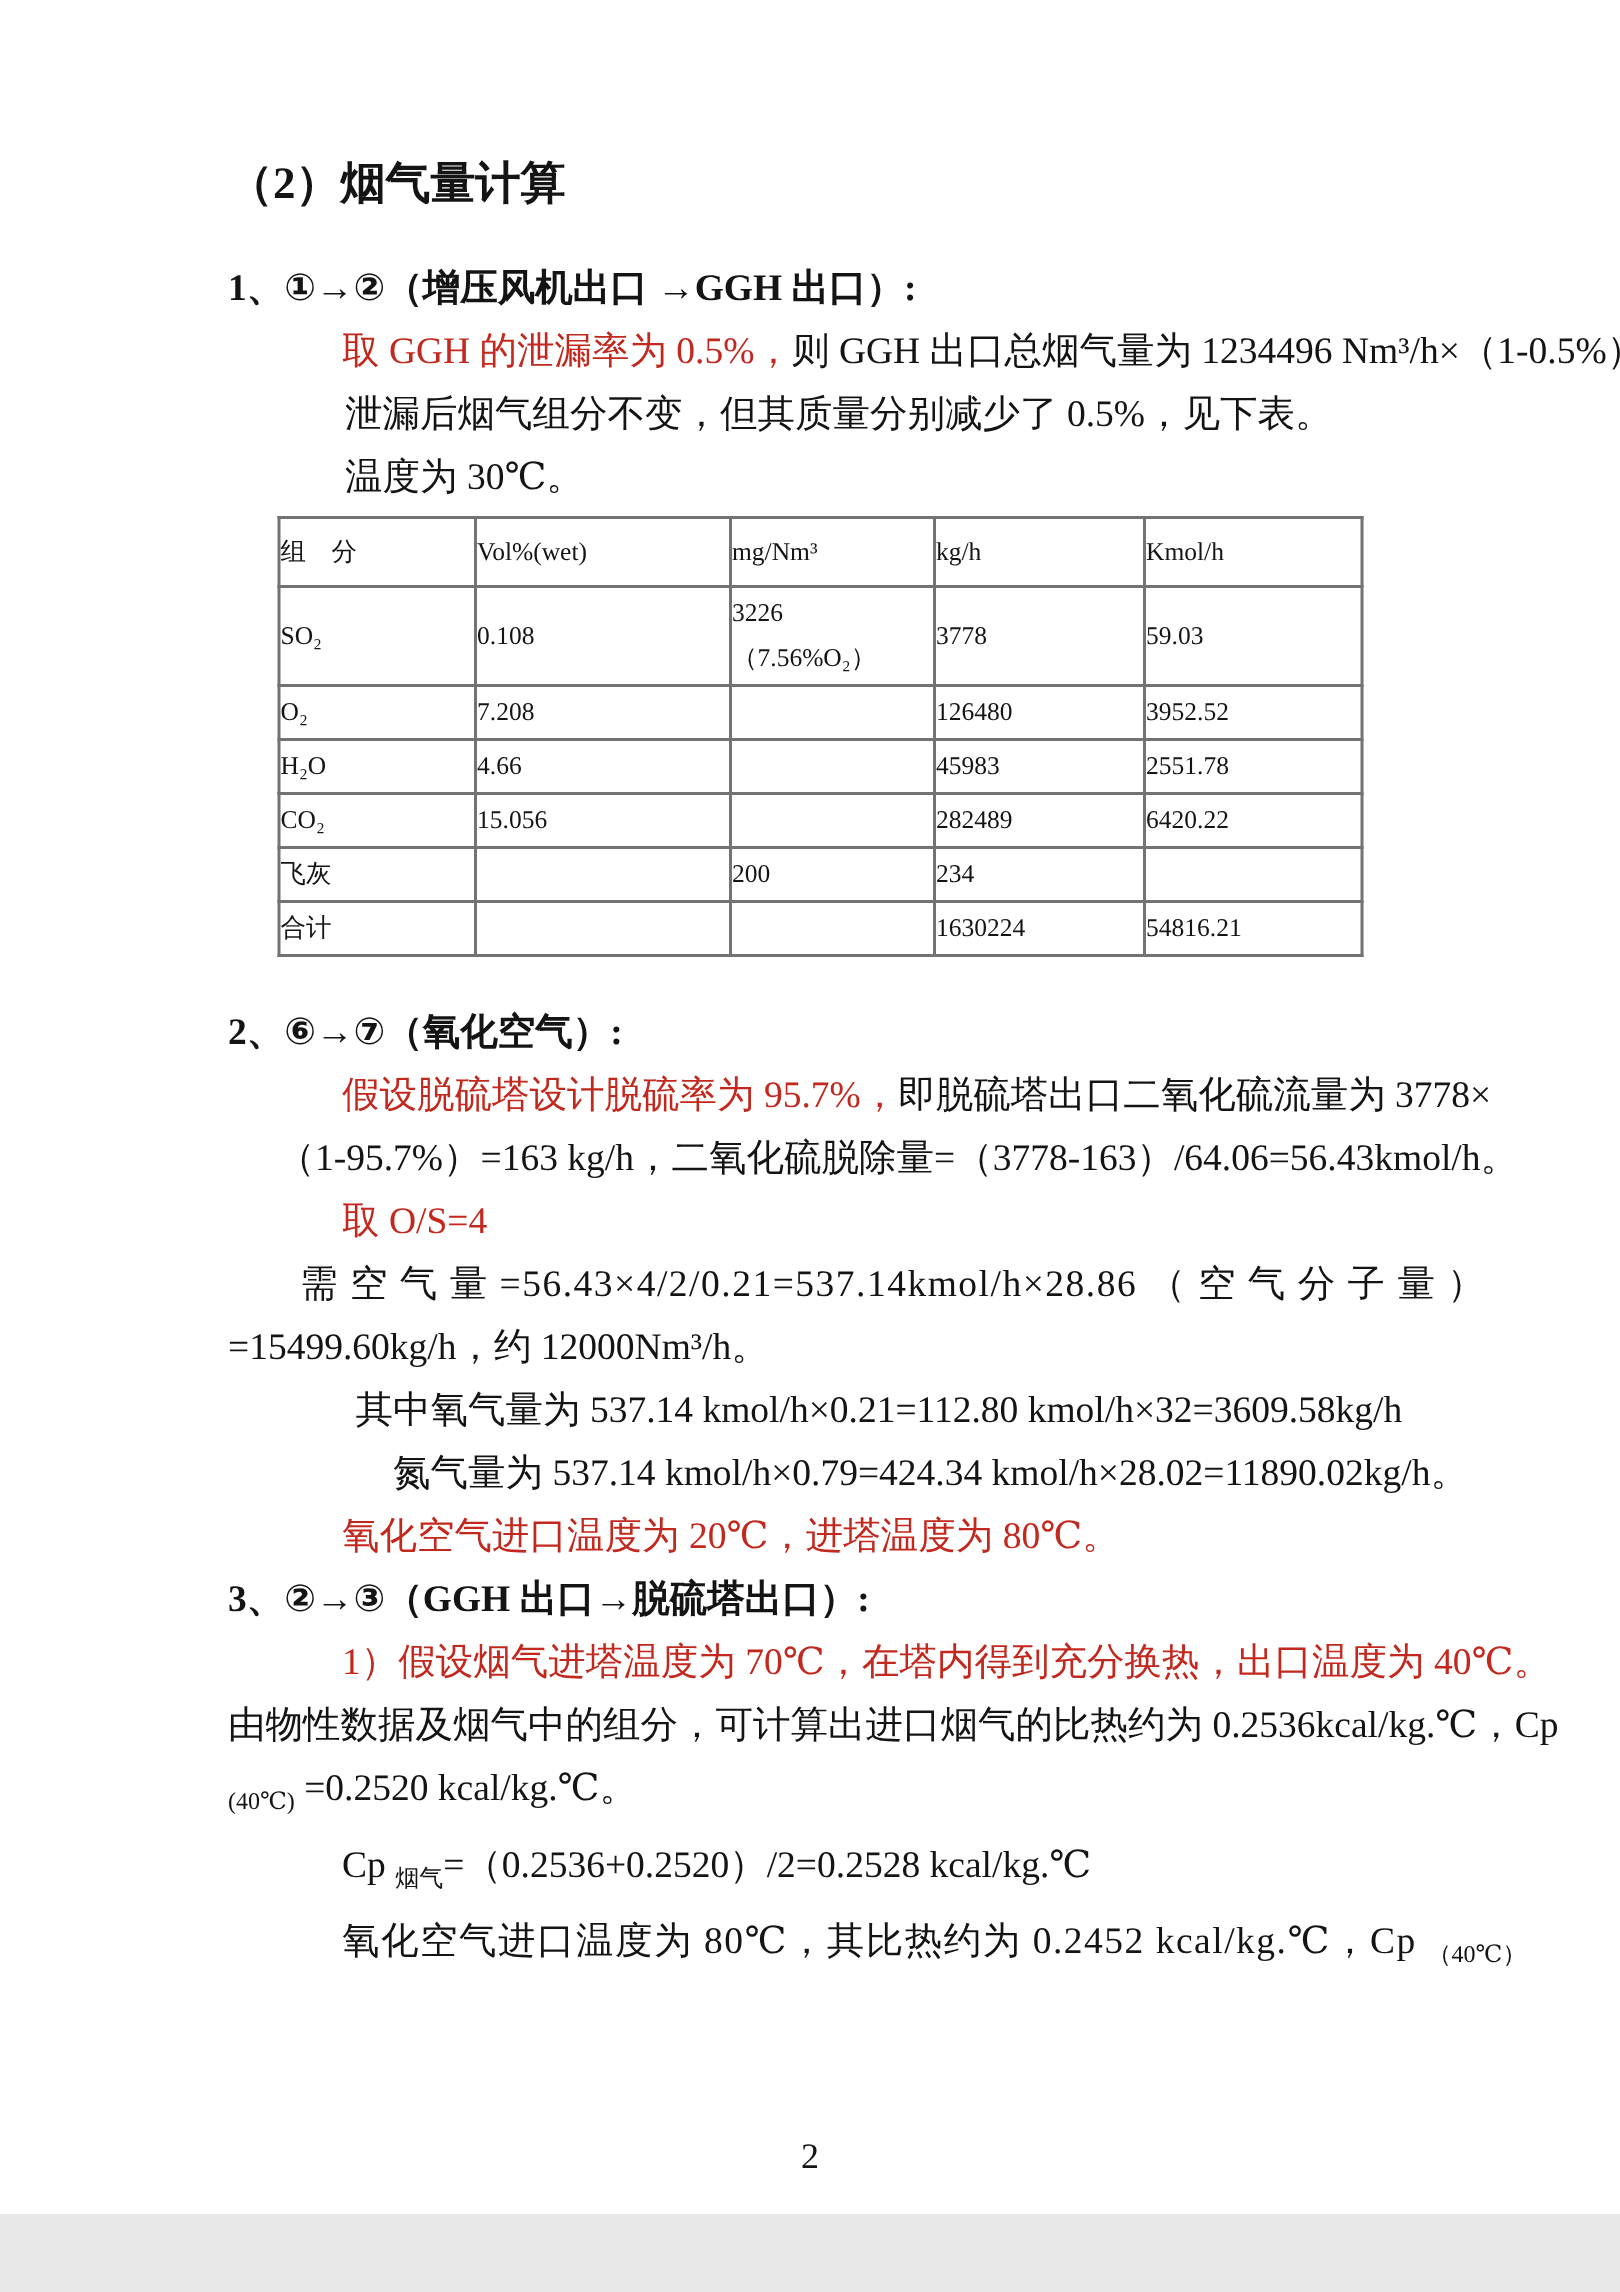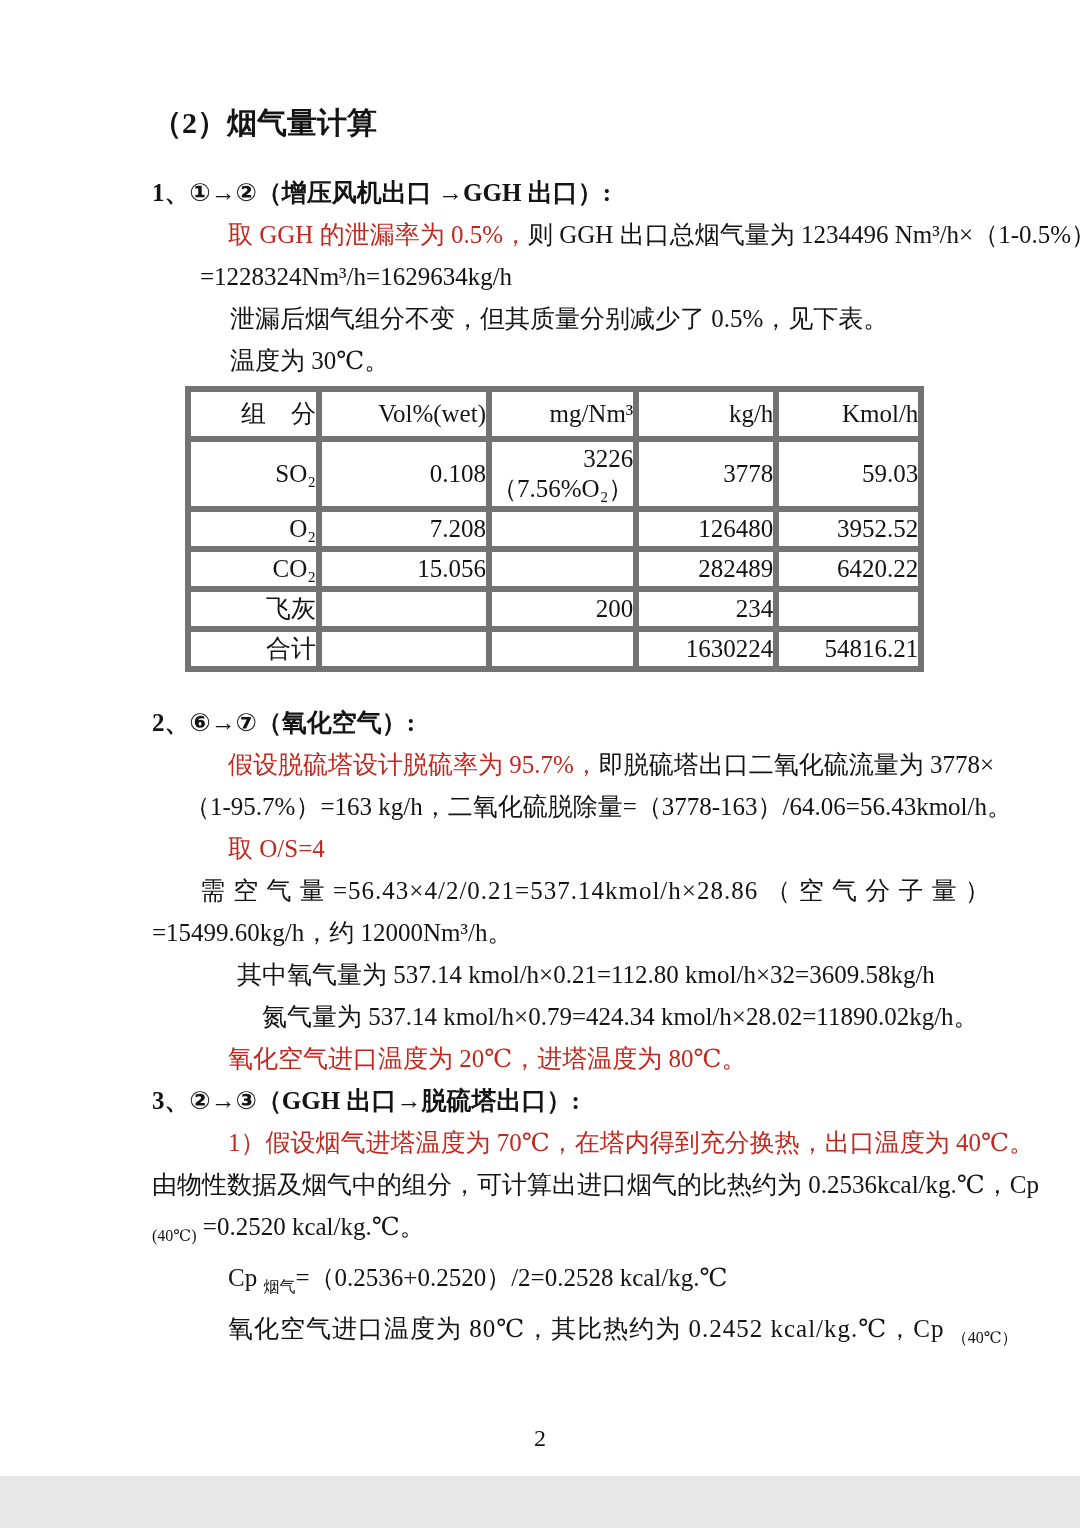--- a/index.html
+++ b/index.html
@@ -28,23 +28,23 @@
   .ind-e{margin-left:0;}      
   .ind-f{margin-left:85px;}   
   .ind-g{margin-left:110px;}  
   .sp{letter-spacing:1px;}
   table.gas{
     border-collapse:collapse;
     margin:4px 0 0 33px;
     table-layout:fixed;
   }
   table.gas th,table.gas td{
-    border:6px solid #737373;
-    text-align:right;vertical-align:middle;
-    font-size:25px;font-weight:normal;
+    border:2px solid #737373;
+    text-align:left;vertical-align:middle;
+    font-size:17px;font-weight:normal;
     padding:0;
     white-space:pre-line;
     line-height:30px;
   }
   table.gas thead th{height:44px;}
   table.gas td{height:34px;}
   table.gas tr.tall td{height:64px;}
   col.c0{width:131px;} col.c1{width:170px;} col.c2{width:136px;}
   col.c3{width:140px;} col.c4{width:145px;}
   sub.small,span.sub{font-size:16px;vertical-align:-6px;letter-spacing:0;}
@@ -56,21 +56,20 @@
 </head>
 <body>
 
 <div class="page">
   <div class="content">
 
     <h1 class="doc-title">（2）烟气量计算</h1>
 
     <p class="heading">1、①→②（增压风机出口 →GGH 出口）:</p>
     <p class="ind-a"><span class="red">取 GGH 的泄漏率为 0.5%，</span><span>则 GGH 出口总烟气量为 1234496 Nm³/h×（1-0.5%）</span></p>
-    <p class="ind-b">=1228324Nm³/h=1629634kg/h</p>
     <p class="ind-c">泄漏后烟气组分不变，但其质量分别减少了 0.5%，见下表。</p>
     <p class="ind-c">温度为 30℃。</p>
 
     <table class="gas">
       <colgroup>
           <col class="c0">
           <col class="c1">
           <col class="c2">
           <col class="c3">
           <col class="c4">
@@ -92,20 +91,27 @@
 （7.56%O₂）</td>
           <td>3778</td>
           <td>59.03</td>
         </tr>
         <tr>
           <td>O₂</td>
           <td>7.208</td>
           <td></td>
           <td>126480</td>
           <td>3952.52</td>
+        </tr>
+        <tr>
+          <td>H₂O</td>
+          <td>4.66</td>
+          <td></td>
+          <td>45983</td>
+          <td>2551.78</td>
         </tr>
         <tr>
           <td>CO₂</td>
           <td>15.056</td>
           <td></td>
           <td>282489</td>
           <td>6420.22</td>
         </tr>
         <tr>
           <td>飞灰</td>

